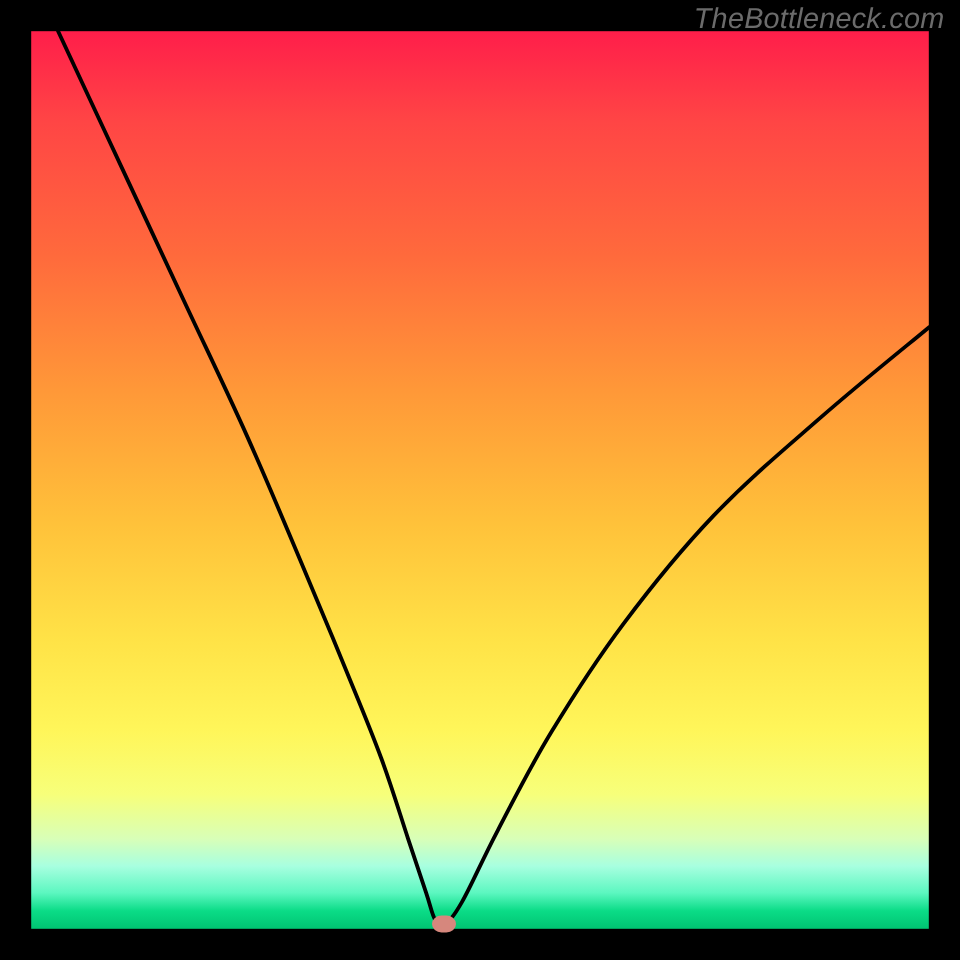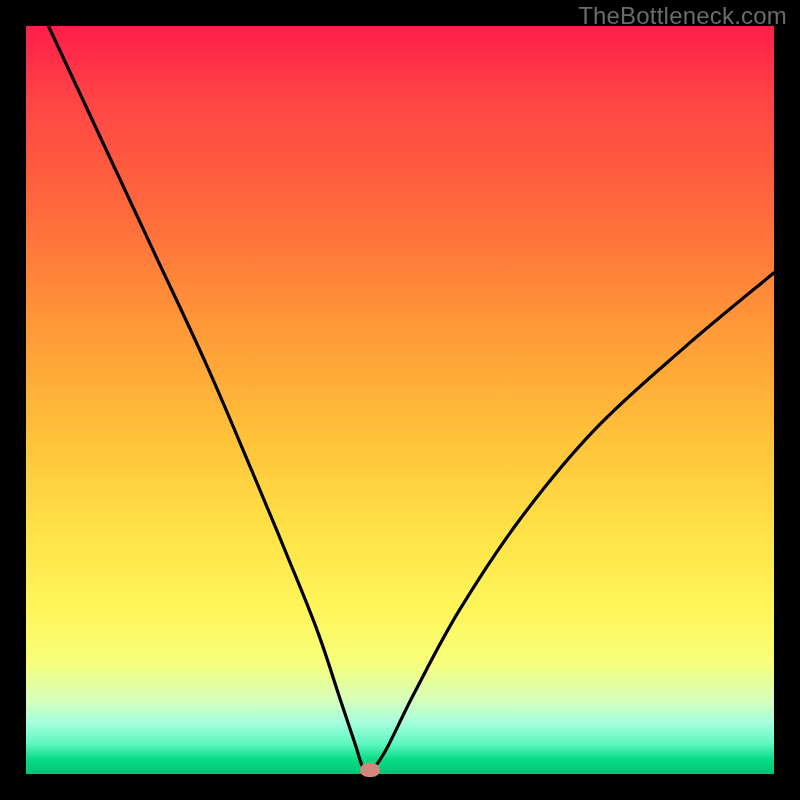--- a/index.html
+++ b/index.html
@@ -9,20 +9,21 @@
     height: 800px;
     background: #000;
     font-family: Arial, Helvetica, sans-serif;
     overflow: hidden;
   }
   .outer {
     position: relative;
     width: 795px;
     height: 800px;
     background: #000;
+    font-style: italic;
   }
   .plot-area {
     position: absolute;
     left: 26px;
     top: 26px;
     width: 748px;
     height: 748px;
     
     background: linear-gradient(to bottom,
       #ff1e4a 0%,

